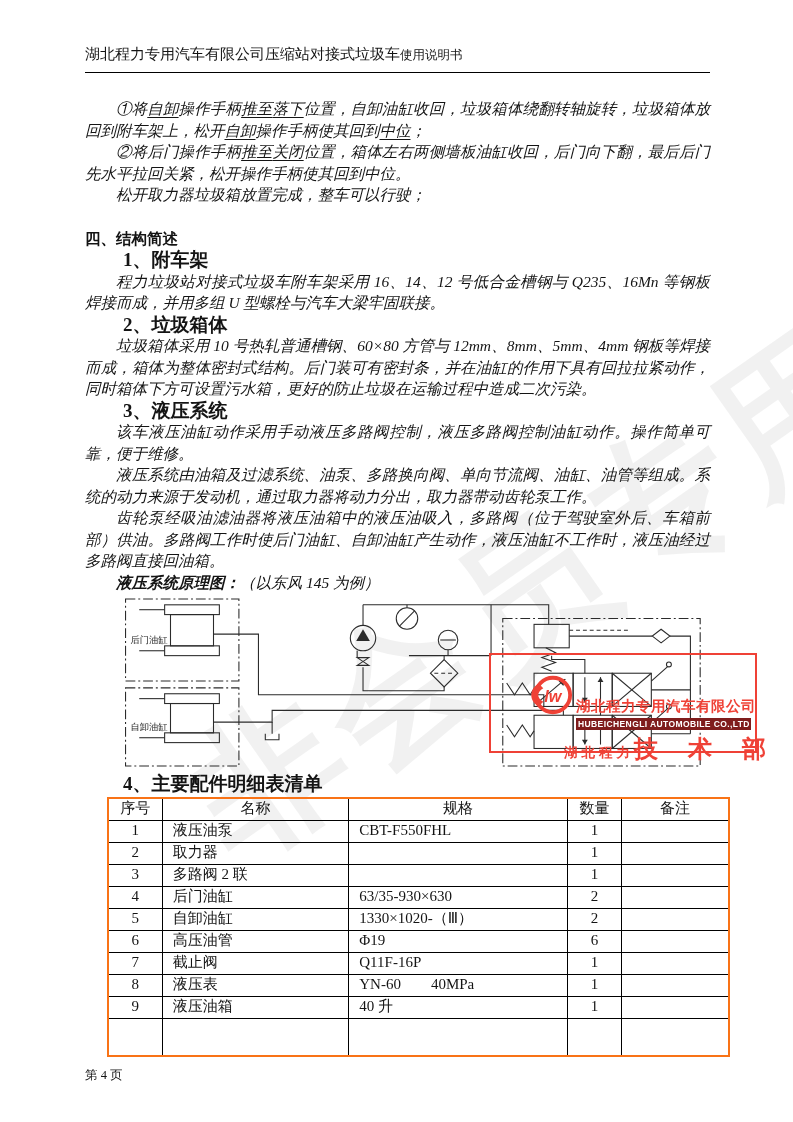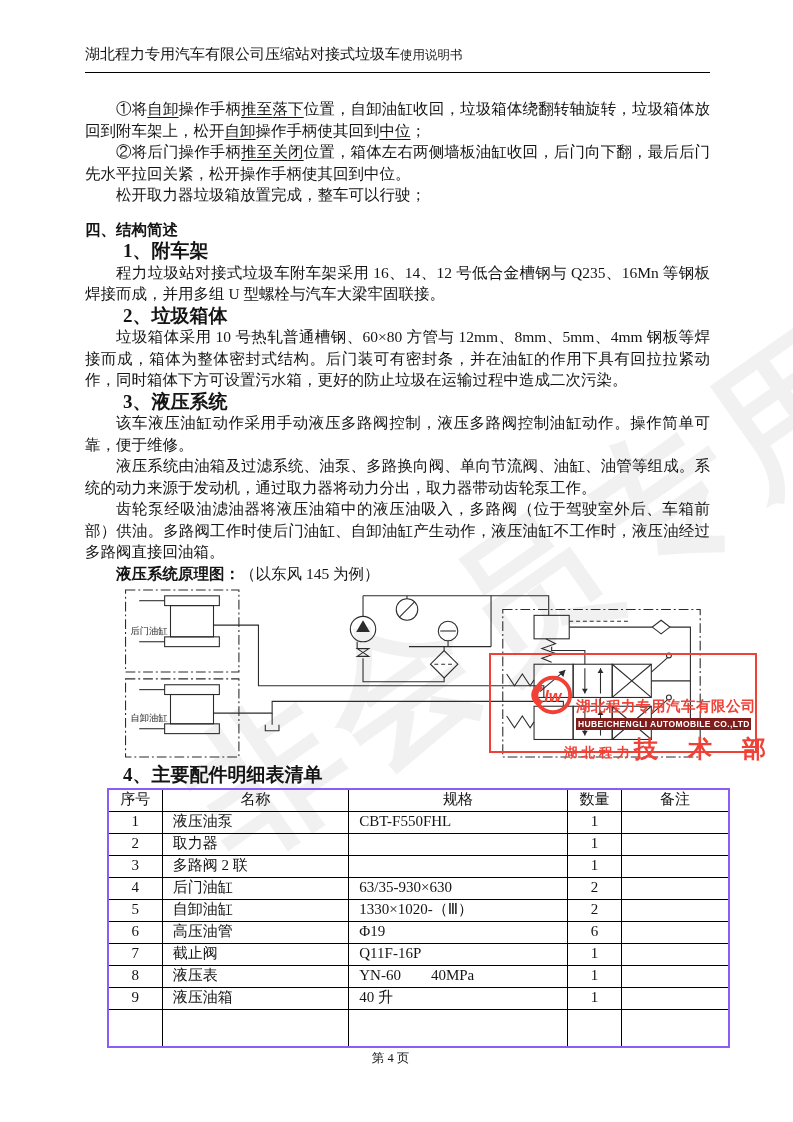--- a/index.html
+++ b/index.html
@@ -5,47 +5,47 @@
   html,body{margin:0;padding:0;background:#9a9a9a;}
   .page{width:793px;height:1122px;background:#ffffff;position:relative;overflow:hidden;
         font-family:"Liberation Serif",serif;color:#141414;margin:0 auto;}
   .content{position:absolute;inset:0;padding:45px 83px 12px 85px;z-index:2;}
   
   .doc-header{font-size:15px;line-height:19px;white-space:nowrap;}
   .doc-header .hs{font-size:12.5px;}
   .header-rule{border-bottom:1.8px solid #000;margin-top:7px;}
   
   .body-text{font-size:15.5px;line-height:21.5px;text-align:justify;}
-  .body-text p{margin:0;text-indent:2em;}
+  .body-text p{margin:0;text-indent:2em;font-style:italic;}
   .u{text-decoration:underline;text-underline-offset:3px;}
   .intro{margin-top:25px;}
-  .sec-heading{font-size:15.5px;font-weight:bold;line-height:21.5px;margin-top:13px;}
+  .sec-heading{font-size:15.5px;font-weight:bold;line-height:21.5px;margin-top:22px;}
   .sub-heading{font-size:19px;font-weight:bold;line-height:21.5px;text-indent:2em;}
   .diagram-caption{margin-top:2px;}
   .diagram-caption .b{font-weight:bold;}
   
   .diagram-wrap{position:relative;height:176px;margin-top:4px;}
   .diagram-wrap svg{position:absolute;left:12px;top:0;}
   .schem{stroke:#2b2b2b;stroke-width:1.1;fill:none;}
   .dd{stroke-dasharray:10 3 2 3;}
   .dsh{stroke-dasharray:4 3;}
   .blk{fill:#2b2b2b;stroke:none;}
   .dlabel{font-size:9.5px;fill:#222;stroke:none;font-family:"Liberation Serif",serif;}
   
   table.parts{border-collapse:collapse;table-layout:fixed;width:623px;margin:2px 0 0 22px;
               font-size:15px;}
-  table.parts{border:2px solid #8b5cf6;}
+  table.parts{border:2px solid #f97316;}
   table.parts th,table.parts td{border:1px solid #000;height:21px;padding:0 4px;line-height:1.15;
               overflow:hidden;white-space:nowrap;}
   table.parts th{font-weight:normal;text-align:center;}
   table.parts td.c0,table.parts td.c3,table.parts td.c4{text-align:center;}
   table.parts td.c1,table.parts td.c2{text-align:left;padding-left:10px;}
   table.parts tbody tr:last-child td{height:36px;}
   
-  .page-footer{text-align:center;font-size:12.5px;padding-right:14px;}
+  .page-footer{text-align:left;font-size:12.5px;margin-top:8px;padding-right:14px;}
   
   .stamp{position:absolute;left:489px;top:653px;width:268px;height:100px;
          border:2.5px solid #ef4136;z-index:5;background:transparent;box-sizing:border-box;padding-left:32px;}
   .stamp-top{display:flex;align-items:center;padding:4px 4px 0 4px;}
   .stamp-logo{flex:0 0 auto;}
   .stamp-right{margin-left:3px;min-width:0;margin-top:38px;}
   .stamp-cn{font-family:"Liberation Sans",sans-serif;font-weight:bold;color:#ef4136;
             font-size:14.5px;white-space:nowrap;letter-spacing:0.5px;}
   .stamp-en{background:#7f1d1d;color:#fff;font-family:"Liberation Sans",sans-serif;
             font-weight:bold;font-size:8.5px;letter-spacing:0.4px;padding:1px 2px;

